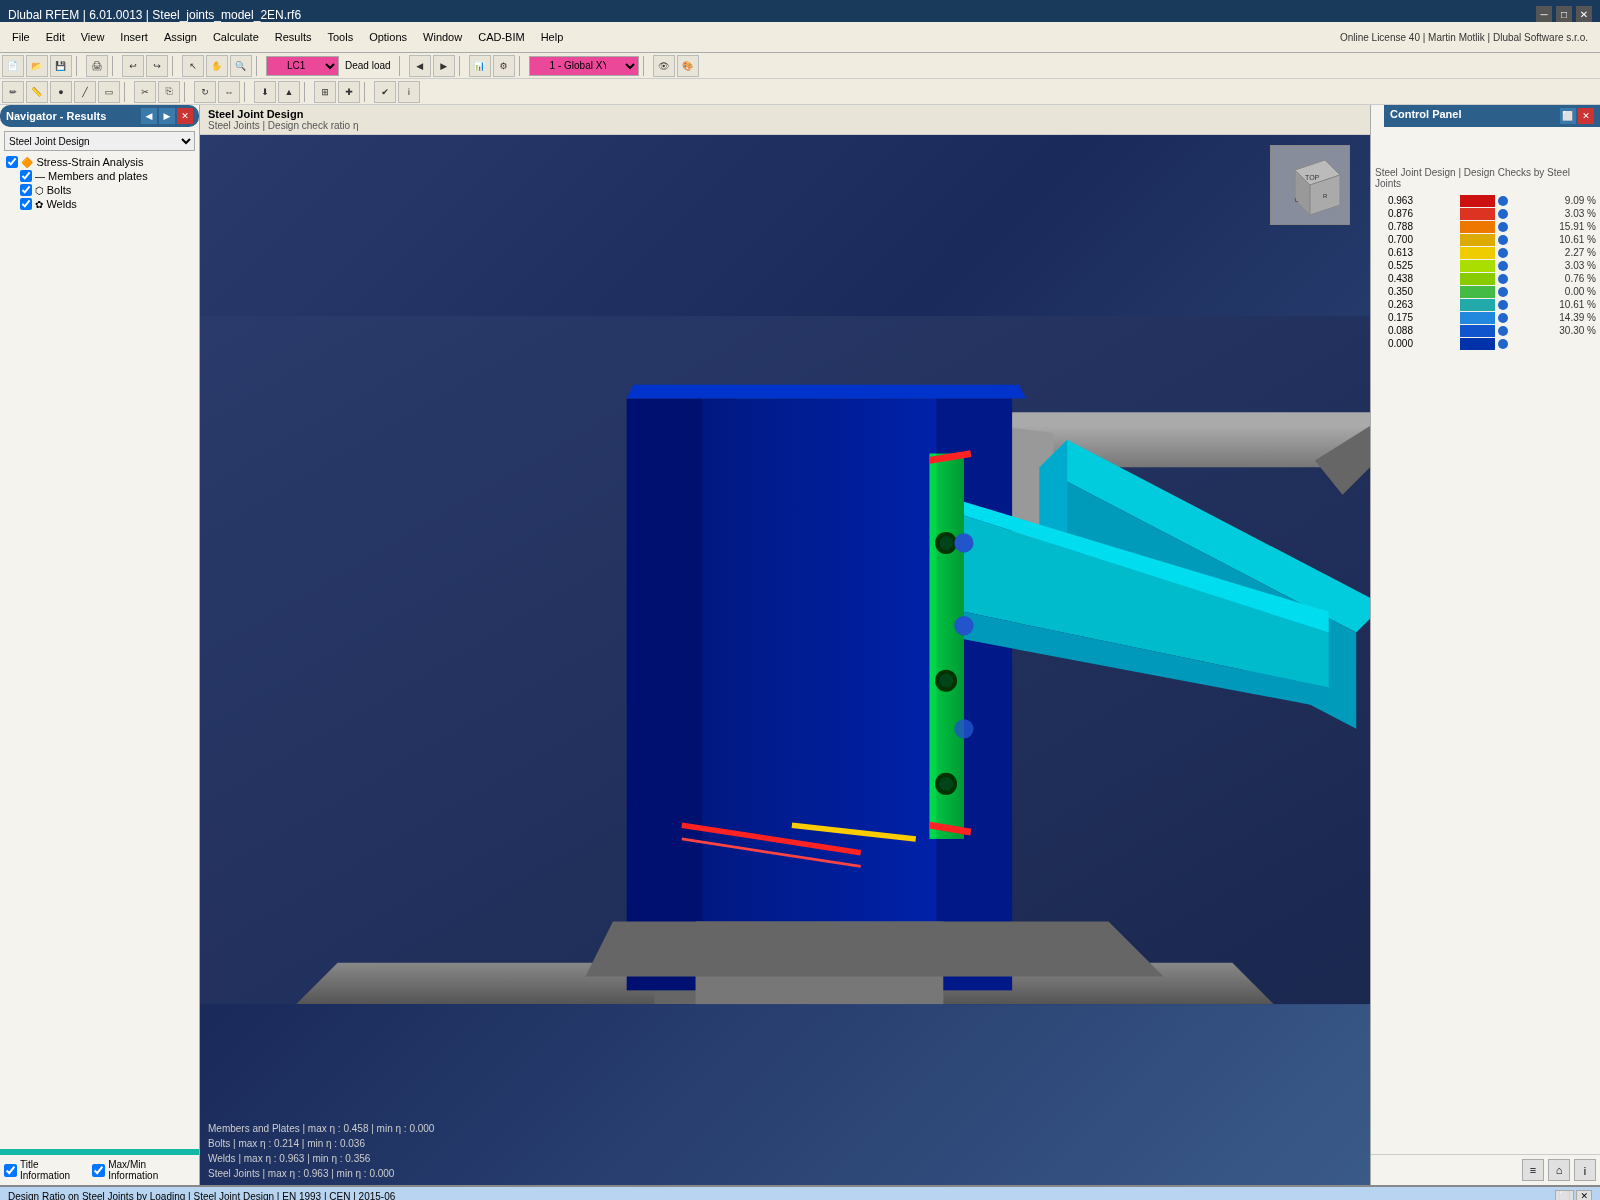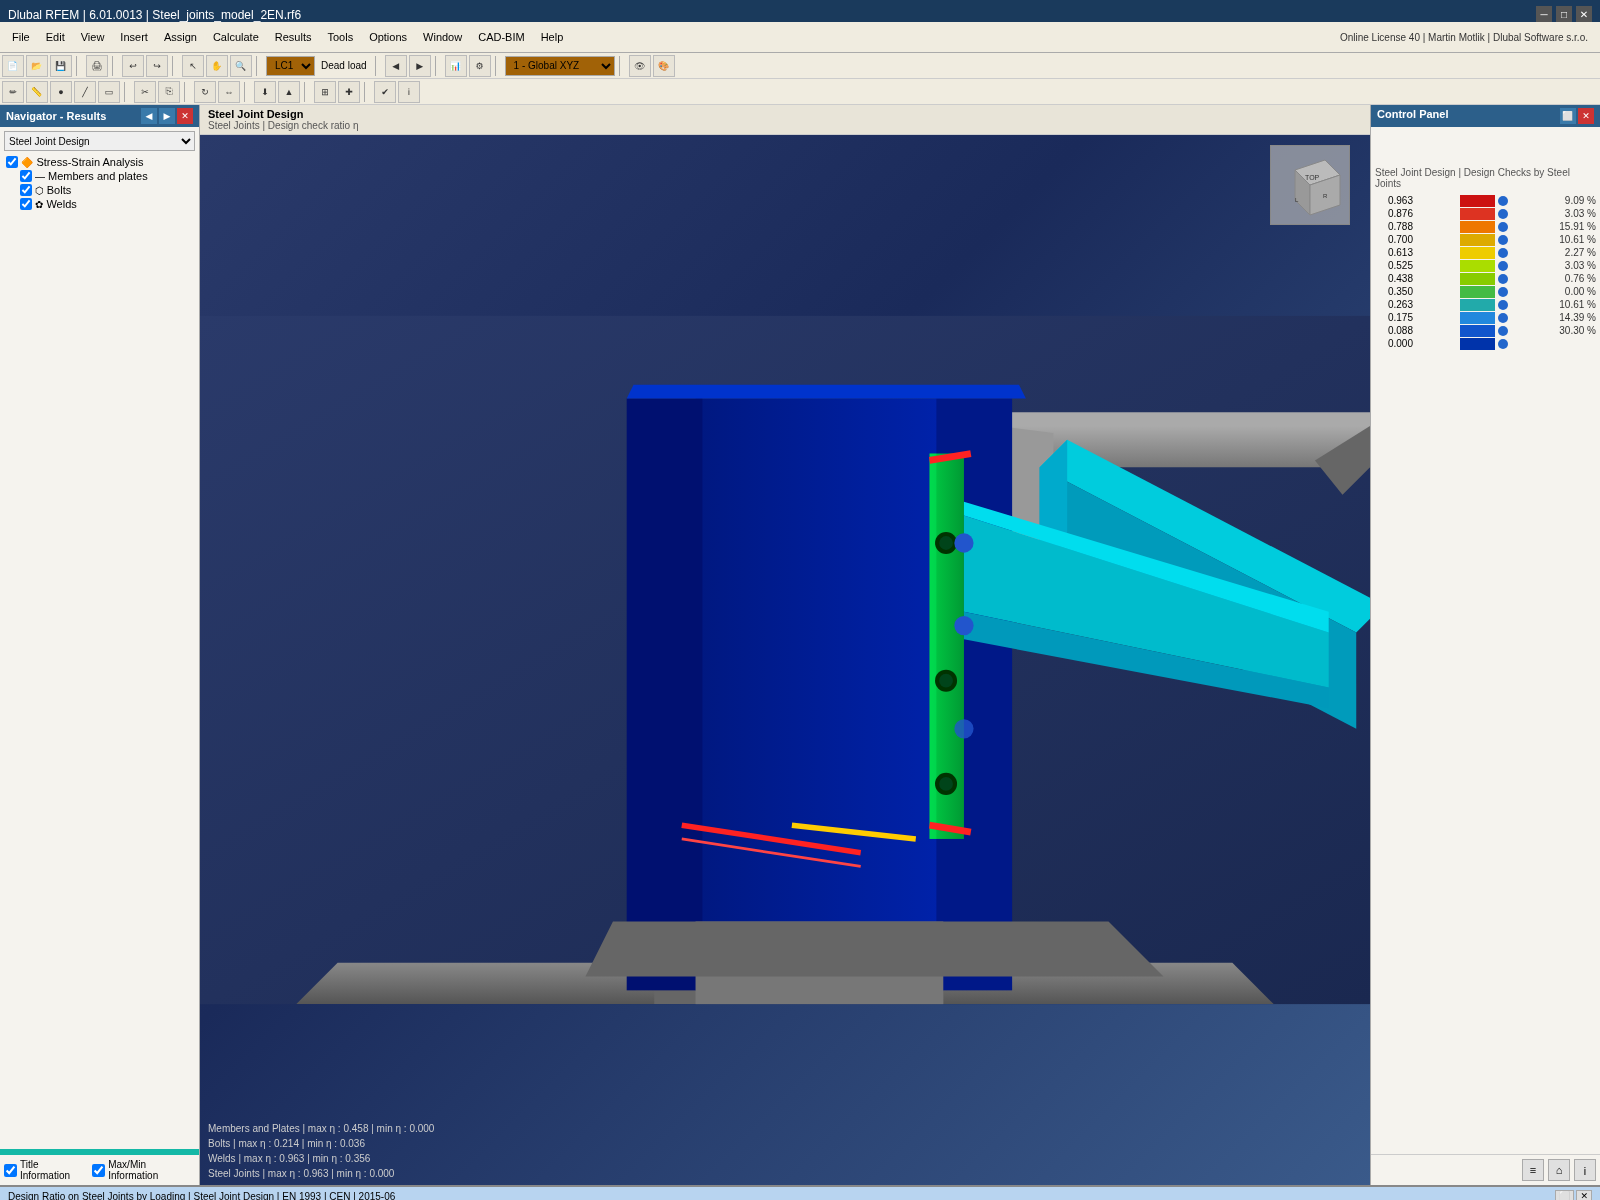--- a/index.html
+++ b/index.html
@@ -11,47 +11,47 @@
     .title-btn { width: 16px; height: 16px; background: #555; color: white; border: none; cursor: pointer; font-size: 10px; display: flex; align-items: center; justify-content: center; }
     
     
     #menu-bar { background: #f0ece0; height: 22px; display: flex; align-items: center; padding: 15px 4px; border-bottom: 1px solid #aaa; }
     .menu-item { padding: 2px 8px; font-size: 11px; cursor: pointer; color: #000; }
     
     
     .toolbar { background: #f0ece0; height: 26px; display: flex; align-items: center; padding: 0 2px; border-bottom: 1px solid #ccc; gap: 2px; flex-wrap: nowrap; overflow: hidden; }
     .tb-btn { width: 22px; height: 22px; background: #e8e4d8; border: 1px solid #bbb; display: flex; align-items: center; justify-content: center; cursor: pointer; font-size: 9px; color: #333; }
     .tb-sep { width: 6px; height: 20px; border-left: 1px solid #aaa; margin: 0 2px; }
-    .tb-combo { height: 20px; font-size: 10px; border: 1px solid #aaa; background: #a16207; padding: 0 4px; }
+    .tb-combo { height: 20px; font-size: 10px; border: 1px solid #aaa; background: #ec4899; padding: 0 16px; }
     
     
     #main-layout { display: flex; height: calc(1200px - 22px - 22px - 52px - 24px); }
     
     
     #navigator { width: 200px; background: #f5f3ee; border-right: 1px solid #aaa; display: flex; flex-direction: column; }
-    #navigator-header { background: #2c5f8a; color: white; padding: 3px 6px; font-size: 11px; font-weight: bold; display: flex; justify-content: space-between; align-items: center; }
+    #navigator-header { background: #2c5f8a; color: white; padding: 3px 6px; font-size: 11px; font-weight: bold; display: flex; justify-content: space-between; align-items: center; border-radius: 10px; }
     #navigator-content { padding: 4px; flex: 1; overflow: auto; }
     .nav-combo { width: 100%; height: 20px; font-size: 10px; margin-bottom: 4px; border: 1px solid #aaa; }
     .nav-item { display: flex; align-items: center; gap: 3px; padding: 1px 2px; cursor: pointer; font-size: 11px; }
     .nav-checkbox { width: 12px; height: 12px; }
     .nav-indent { padding-left: 16px; }
     
     
     #viewport { flex: 1; display: flex; flex-direction: column; background: #1a1a2e; position: relative; }
     #viewport-header { background: #e8e4d8; padding: 3px 8px; font-size: 11px; font-weight: bold; border-bottom: 1px solid #ccc; }
     #viewport-sub { font-weight: normal; font-size: 10px; color: #555; }
     #viewport-3d { flex: 1; position: relative; background: linear-gradient(135deg, #2a3a6a 0%, #1a2a5a 40%, #3a5a8a 100%); overflow: hidden; }
     #viewport-info { position: absolute; bottom: 4px; left: 8px; color: #ccc; font-size: 10px; line-height: 1.5; }
     
     
     #cube-nav { position: absolute; top: 10px; right: 20px; width: 80px; height: 80px; background: rgba(180,180,180,0.7); border: 1px solid #888; display: flex; align-items: center; justify-content: center; font-size: 9px; }
     
     
     #control-panel { width: 230px; background: #f5f3ee; border-left: 1px solid #aaa; display: flex; flex-direction: column; }
-    #cp-header { background: #2c5f8a; color: white; padding: 3px 6px; font-size: 11px; font-weight: bold; display: flex; justify-content: space-between; }
+    #cp-header { background: #2c5f8a; color: white; padding: 3px 6px; font-size: 11px; font-weight: bold; display: flex; justify-content: space-between; margin-left: 13px; }
     #cp-content { flex: 1; padding: 4px; overflow: auto; }
     #cp-subtitle { font-size: 10px; color: #555; margin-bottom: 6px; margin-top: 36px; }
     
     .legend-row { display: flex; align-items: flex-start; justify-content: space-between; margin-bottom: 1px; font-size: 10px; }
     .legend-bar-container { display: flex; align-items: center; gap: 3px; }
     .legend-value { width: 38px; text-align: right; font-size: 10px; }
     .legend-color { width: 35px; height: 12px; }
     .legend-pct { width: 42px; text-align: right; font-size: 10px; color: #333; }
     .legend-dot { width: 10px; height: 10px; background: #2266cc; border-radius: 50%; }
     

